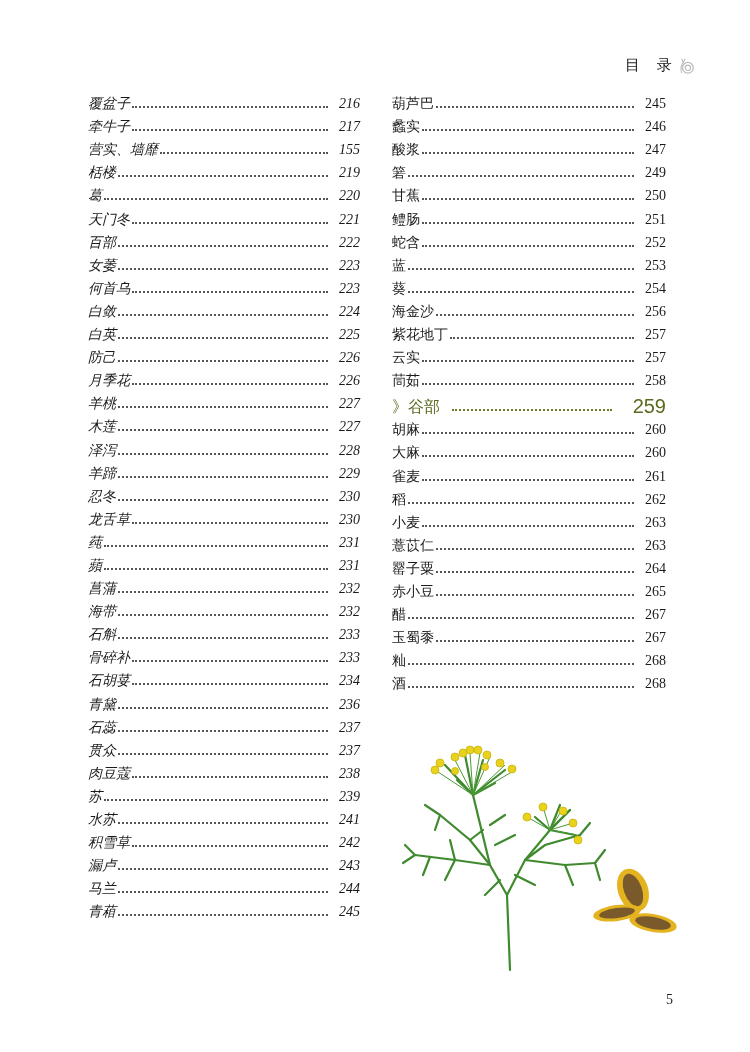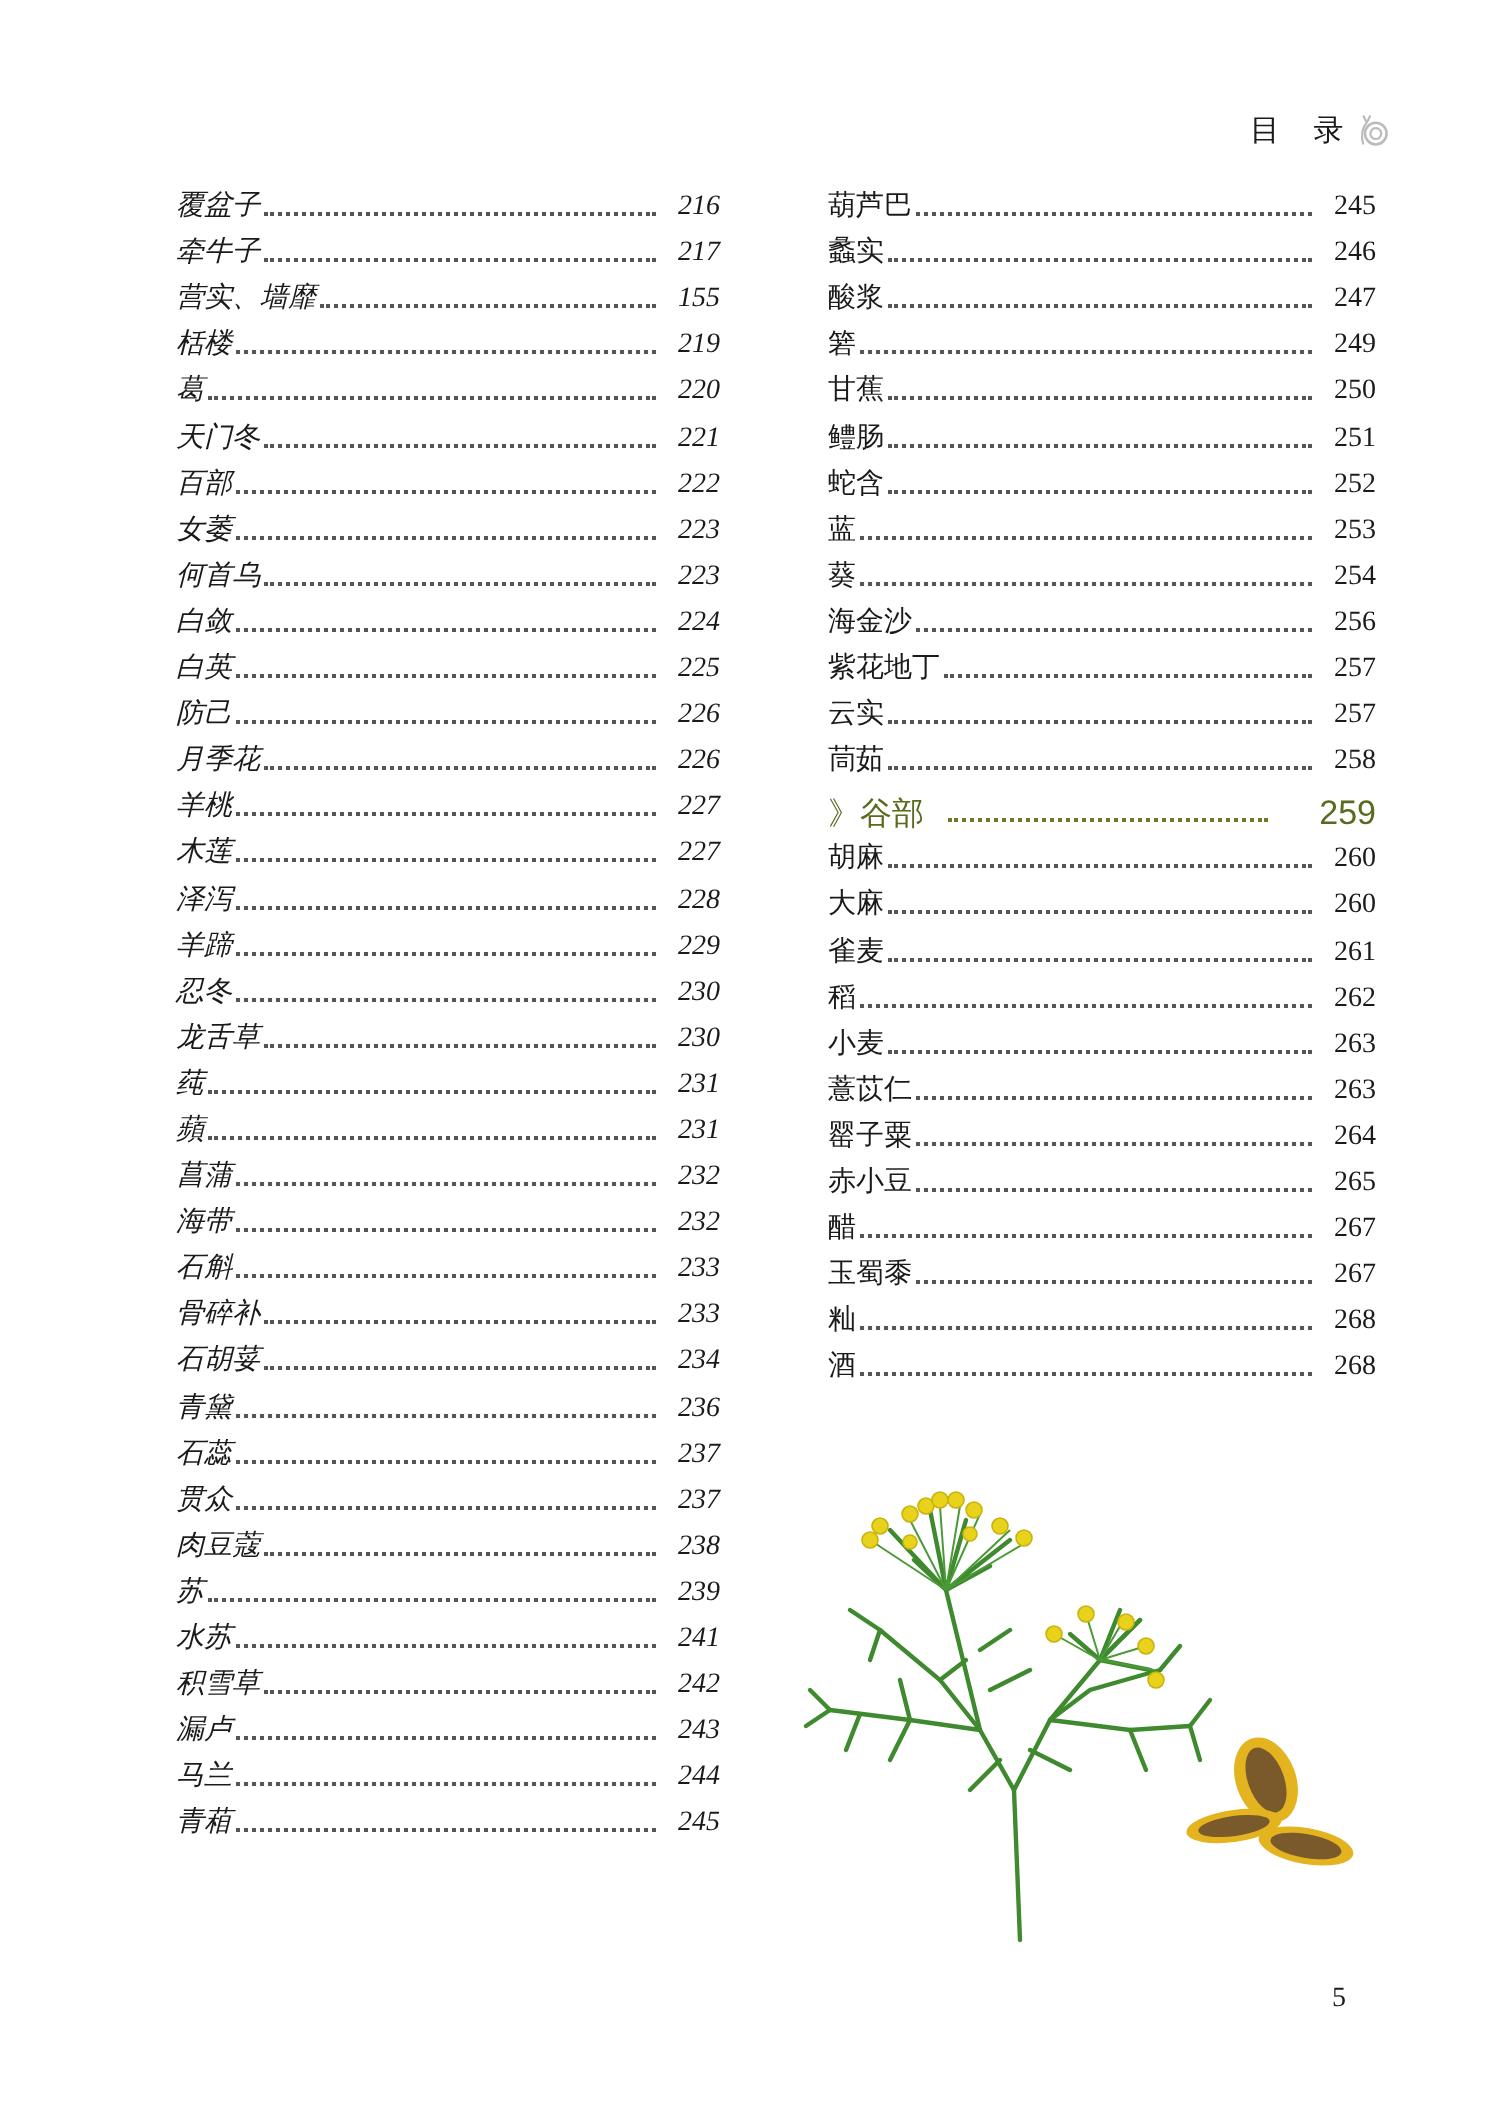--- a/index.html
+++ b/index.html
@@ -1,30 +1,30 @@
 <!DOCTYPE html>
 <html><head>
 <meta charset="utf-8">
 <style>
   html, body { margin: 0; padding: 0; background: #ffffff; }
   body { width: 750px; height: 1052px; position: relative; overflow: hidden;
          font-family: "DejaVu Serif", "Liberation Serif", serif; color: #1a1a1a; }
   .header { position: absolute; left: 625px; top: 56px; font-size: 15px; letter-spacing: 6px;
-            display: flex; align-items: flex-start; }
+            display: flex; align-items: flex-end; }
   .header .snail { margin-left: 0px; width: 18px; height: 18px; }
   .col { position: absolute; top: 92px; }
   .col.left { left: 88px; width: 272px; font-style: italic; }
-  .col.right { left: 392px; width: 274px; margin-left: 22px; }
+  .col.right { left: 392px; width: 274px; }
   .row { display: flex; align-items: flex-end; height: 23.1px; font-size: 14px; line-height: 23px; }
   .row .name { white-space: nowrap; }
   .row .dots { flex: 1; border-bottom: 2px dotted #555; margin: 0 4px 7px 2px; height: 0; }
   .row .page { width: 28px; text-align: right; font-family: "Liberation Serif", serif; font-size: 14px; }
   .row.section { color: #5a6a1e; font-family: "DejaVu Sans", "Liberation Sans", sans-serif; font-size: 16px; height: 26px; }
   .row.section .dots { border-bottom-color: #6b7d24; margin-left: 12px; margin-right: 18px; }
-  .row.section .page { font-family: "Liberation Sans", sans-serif; font-size: 17px; width: 36px; }
+  .row.section .page { font-family: "Liberation Sans", sans-serif; font-size: 20px; width: 36px; }
   .illustration { position: absolute; left: 395px; top: 735px; width: 310px; height: 240px; }
   .page-number { position: absolute; left: 666px; top: 992px; font-size: 14px; font-family: "Liberation Serif", serif; }
 </style>
 </head>
 <body>
 
 <div class="header">
   <span>目 录</span>
   <svg class="snail" viewBox="0 0 20 20">
     <circle cx="11" cy="12" r="6" fill="none" stroke="#bbb" stroke-width="1.4"></circle>

